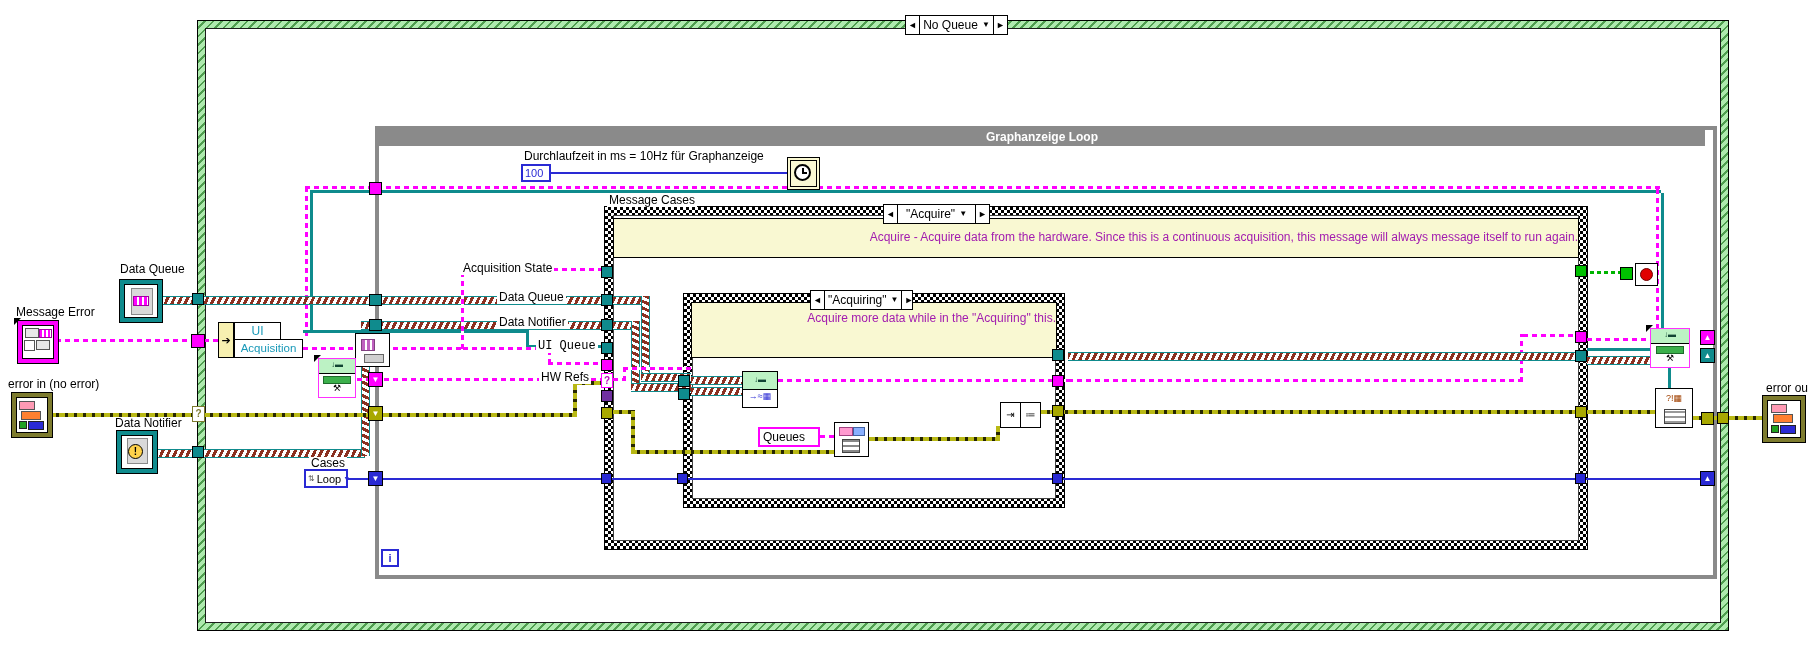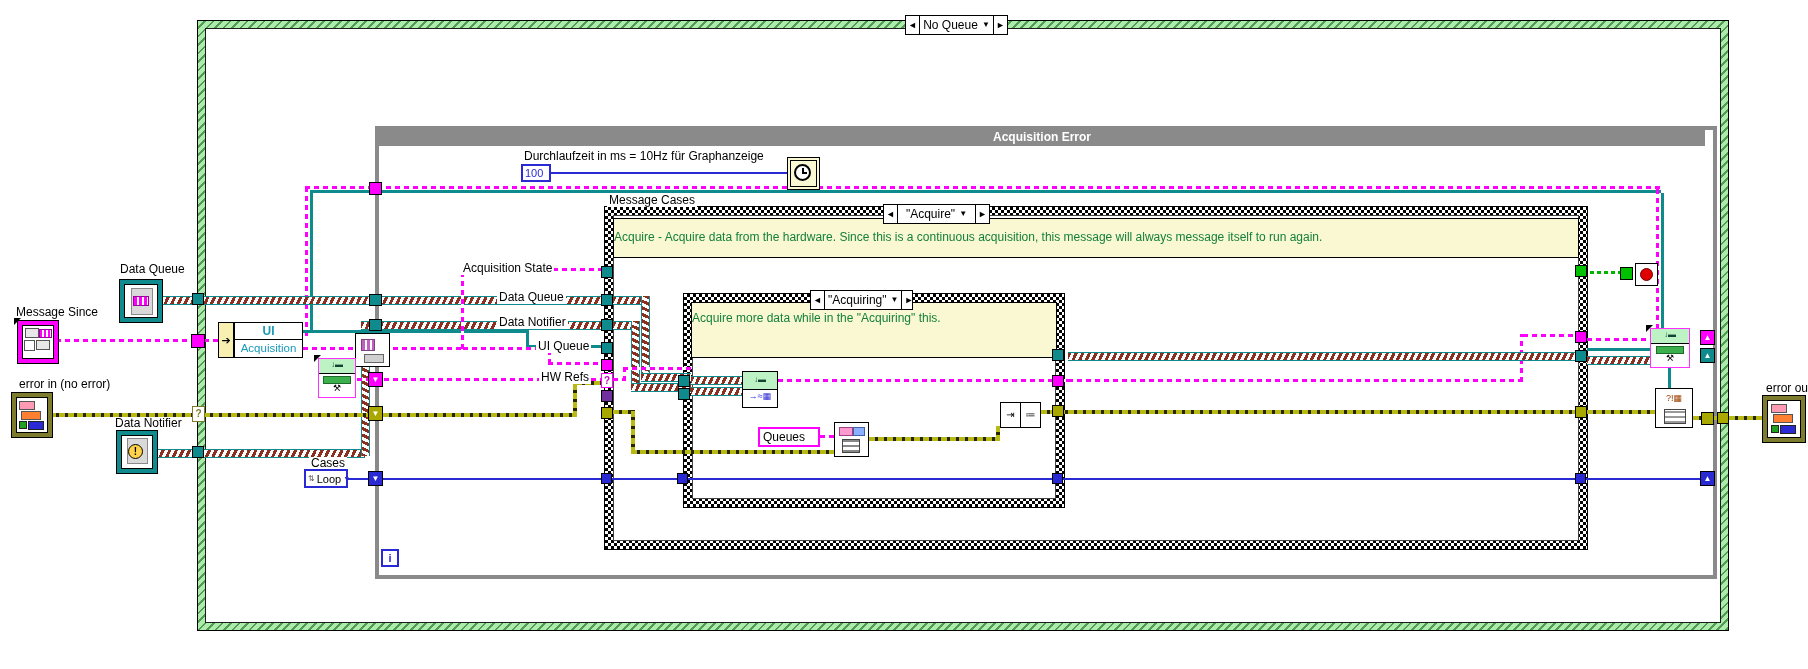--- a/index.html
+++ b/index.html
@@ -6,21 +6,21 @@
   #stage{position:relative;width:1808px;height:669px;background:#fff;overflow:hidden;}
   .abs{position:absolute;}
   .lbl{position:absolute;font-size:12px;line-height:13px;color:#000;white-space:nowrap;background:#fff;padding:0 2px;}
   
   .green-frame{position:absolute;border:1px solid #000;background:repeating-linear-gradient(135deg,#aeeaae 0 4px,#4f9e4f 4px 6px);}
   .green-frame .inner{position:absolute;inset:7px;border:1px solid #1a1a1a;background:#fff;}
   .loop-frame{position:absolute;border:4px solid #8a8a8a;background:#fff;}
   .loop-band{position:absolute;background:#8a8a8a;color:#fff;font-size:12px;font-weight:bold;text-align:center;line-height:17px;}
   .checker-frame{position:absolute;background:repeating-conic-gradient(#000 0% 25%,#fff 0% 50%);background-size:6px 6px;border:1px solid #000;}
   .checker-frame .inner{position:absolute;inset:8px;background:#fff;border:1px solid #444;}
-  .comment{position:absolute;background:#f9f8d2;border:1px solid #000;font-size:12px;color:#15803d;text-align:left;}
+  .comment{position:absolute;background:#f9f8d2;border:1px solid #000;font-size:12px;color:#a21caf;text-align:right;}
   
   .wh-teal{position:absolute;height:3px;background:#0f8b8d;}
   .wv-teal{position:absolute;width:3px;background:#0f8b8d;}
   .wh-mag{position:absolute;height:3px;background:repeating-linear-gradient(90deg,#ff00ff 0 5px,#ffffff 5px 9px);}
   .wv-mag{position:absolute;width:3px;background:repeating-linear-gradient(0deg,#ff00ff 0 5px,#ffffff 5px 9px);}
   .wh-olive{position:absolute;height:4px;background:repeating-linear-gradient(90deg,#b9b915 0 6px,#262600 6px 9px);}
   .wv-olive{position:absolute;width:4px;background:repeating-linear-gradient(0deg,#b9b915 0 6px,#262600 6px 9px);}
   .wh-stripe{position:absolute;height:7px;border-top:1px solid #0f8b8d;border-bottom:1px solid #0f8b8d;background:repeating-linear-gradient(115deg,#8b3020 0 3px,#ffffff 3px 6px);}
   .wv-stripe{position:absolute;width:7px;border-left:1px solid #0f8b8d;border-right:1px solid #0f8b8d;background:repeating-linear-gradient(205deg,#8b3020 0 3px,#ffffff 3px 6px);}
   .wh-blue{position:absolute;height:2px;background:#2a2ad4;}
@@ -54,21 +54,21 @@
 </head>
 <body>
 
 <div id="stage">
 
   <div class="green-frame" style="left:197px;top:20px;width:1530px;height:609px;">
       <div class="inner"></div>
     </div>
 
   <div class="loop-frame" style="left:375px;top:126px;width:1334px;height:445px;"></div>
-  <div class="loop-band" style="left:379px;top:129px;width:1326px;height:17px;">Acquisition Error</div>
+  <div class="loop-band" style="left:379px;top:129px;width:1326px;height:17px;">Graphanzeige Loop</div>
 
   <div class="checker-frame" style="left:604px;top:206px;width:982px;height:342px;">
       <div class="inner"></div>
     </div>
 
   <div class="checker-frame" style="left:683px;top:293px;width:380px;height:213px;">
       <div class="inner"></div>
     </div>
 
   <div class="comment" style="left:613px;top:218px;width:964px;height:38px;line-height:36px;">Acquire - Acquire data from the hardware. Since this is a continuous acquisition, this message will always message itself to run again.</div>
@@ -187,30 +187,30 @@
   <div class="tun tn-olive" style="left:1701px;top:412px;width:13px;height:13px;"></div>
   <div class="sr tn-blue" style="left:1700px;top:471px;width:15px;height:15px;">▲</div>
   <div class="tun tn-olive" style="left:1717px;top:412px;width:12px;height:12px;"></div>
 
   <div class="lbl" style="left:118px;top:263px;">Data Queue</div>
   <div class="term t-teal" style="left:120px;top:280px;width:42px;height:42px;">
     <div class="page" style="left:7px;top:4px;width:20px;height:25px;"></div>
     <div class="mini" style="left:9px;top:12px;width:14px;height:8px;background:repeating-linear-gradient(90deg,#ff00ff 0 3px,#fff 3px 5px);border:1px solid #a000a0;"></div>
   </div>
 
-  <div class="lbl" style="left:14px;top:306px;">Message Since</div>
+  <div class="lbl" style="left:14px;top:306px;">Message Error</div>
   <div class="corner" style="left:14px;top:318px;"></div>
   <div class="term t-mag" style="left:18px;top:321px;width:40px;height:42px;">
     <div class="mini" style="left:3px;top:3px;width:12px;height:8px;background:#e8e8e8;border:1px solid #555;"></div>
     <div class="mini" style="left:17px;top:4px;width:11px;height:7px;background:repeating-linear-gradient(90deg,#ff00ff 0 2px,#fff 2px 4px);border:1px solid #a000a0;"></div>
     <div class="mini" style="left:14px;top:15px;width:12px;height:8px;background:#e8e8e8;border:1px solid #555;"></div>
     <div class="mini" style="left:2px;top:15px;width:9px;height:9px;background:#fff;border:1px solid #555;"></div>
   </div>
 
-  <div class="lbl" style="left:17px;top:378px;">error in (no error)</div>
+  <div class="lbl" style="left:6px;top:378px;">error in (no error)</div>
   <div class="term t-olive" style="left:12px;top:393px;width:40px;height:44px;">
     <div class="mini" style="left:3px;top:4px;width:14px;height:7px;background:#ff9ab4;border:1px solid #555;"></div>
     <div class="mini" style="left:5px;top:14px;width:18px;height:7px;background:#ff8030;border:1px solid #555;"></div>
     <div class="mini" style="left:12px;top:24px;width:14px;height:7px;background:#2a2ad4;border:1px solid #222;"></div>
     <div class="mini" style="left:3px;top:24px;width:6px;height:6px;background:#20a020;border:1px solid #222;"></div>
   </div>
 
   <div class="lbl" style="left:113px;top:417px;">Data Notifier</div>
   <div class="term t-teal" style="left:117px;top:431px;width:40px;height:42px;">
     <div class="page" style="left:6px;top:3px;width:19px;height:24px;"></div>
@@ -220,21 +220,21 @@
   <div class="lbl" style="left:1764px;top:382px;">error out</div>
   <div class="term t-olive" style="left:1763px;top:396px;width:42px;height:46px;">
     <div class="mini" style="left:4px;top:4px;width:14px;height:7px;background:#ff9ab4;border:1px solid #555;"></div>
     <div class="mini" style="left:6px;top:14px;width:18px;height:7px;background:#ff8030;border:1px solid #555;"></div>
     <div class="mini" style="left:13px;top:25px;width:14px;height:7px;background:#2a2ad4;border:1px solid #222;"></div>
     <div class="mini" style="left:4px;top:25px;width:6px;height:6px;background:#20a020;border:1px solid #222;"></div>
   </div>
 
   <div class="abs" style="left:218px;top:322px;width:85px;height:36px;">
     <div class="abs" style="left:0;top:0;width:16px;height:36px;background:#f7f0b0;border:1px solid #000;box-sizing:border-box;font-size:11px;line-height:34px;text-align:center;">➔</div>
-    <div class="abs" style="left:16px;top:0;width:69px;height:18px;background:#fff;border:1px solid #000;box-sizing:border-box;color:#1899b8;font-size:12px;line-height:16px;text-align:center;font-weight:bold;">UI</div>
+    <div class="abs" style="left:16px;top:0;width:47px;height:18px;background:#fff;border:1px solid #000;box-sizing:border-box;color:#1899b8;font-size:12px;line-height:16px;text-align:center;">UI</div>
     <div class="abs" style="left:16px;top:17px;width:69px;height:19px;background:#fff;border:1px solid #000;box-sizing:border-box;color:#1899b8;font-size:11.5px;line-height:16px;text-align:center;">Acquisition</div>
   </div>
 
   <div class="vi" style="left:355px;top:333px;width:35px;height:34px;">
     <div class="mini" style="left:5px;top:5px;width:12px;height:10px;background:repeating-linear-gradient(90deg,#c060c0 0 3px,#fff 3px 5px);border:1px solid #804080;"></div>
     <div class="mini" style="left:8px;top:20px;width:18px;height:7px;background:#d0d0d0;border:1px solid #666;"></div>
   </div>
 
   <div class="corner" style="left:314px;top:355px;"></div>
   <div class="vi vi-pink" style="left:318px;top:358px;width:38px;height:40px;">
@@ -293,21 +293,21 @@
   <div class="vi" style="left:1655px;top:388px;width:38px;height:40px;">
     <div class="vrow" style="line-height:18px;color:#a04000;">?!▦</div>
     <div class="mini" style="left:8px;top:20px;width:20px;height:13px;background:repeating-linear-gradient(0deg,#999 0 2px,#fff 2px 5px);border:1px solid #444;"></div>
   </div>
 
   <div class="abs" style="left:381px;top:549px;width:18px;height:18px;background:#fff;border:2px solid #2a2ad4;box-sizing:border-box;color:#2a2ad4;font-weight:bold;font-size:11px;line-height:14px;text-align:center;">i</div>
 
   <div class="lbl" style="left:461px;top:262px;">Acquisition State</div>
   <div class="lbl" style="left:497px;top:291px;">Data Queue</div>
   <div class="lbl" style="left:497px;top:316px;">Data Notifier</div>
-  <div class="lbl" style="left:536px;top:340px;">UI Queue</div>
+  <div class="lbl" style="left:536px;top:340px;font-family:Liberation Mono, monospace;">UI Queue</div>
   <div class="lbl" style="left:539px;top:371px;">HW Refs</div>
 
   <div class="lbl" style="left:607px;top:194px;">Message Cases</div>
 
   <div class="sel" style="left:905px;top:15px;width:103px;height:20px;">
     <div class="sarr sl">◄</div>
     <div class="stxt">
         <span>No Queue</span>
         <span class="dd">▼</span>
       </div>

